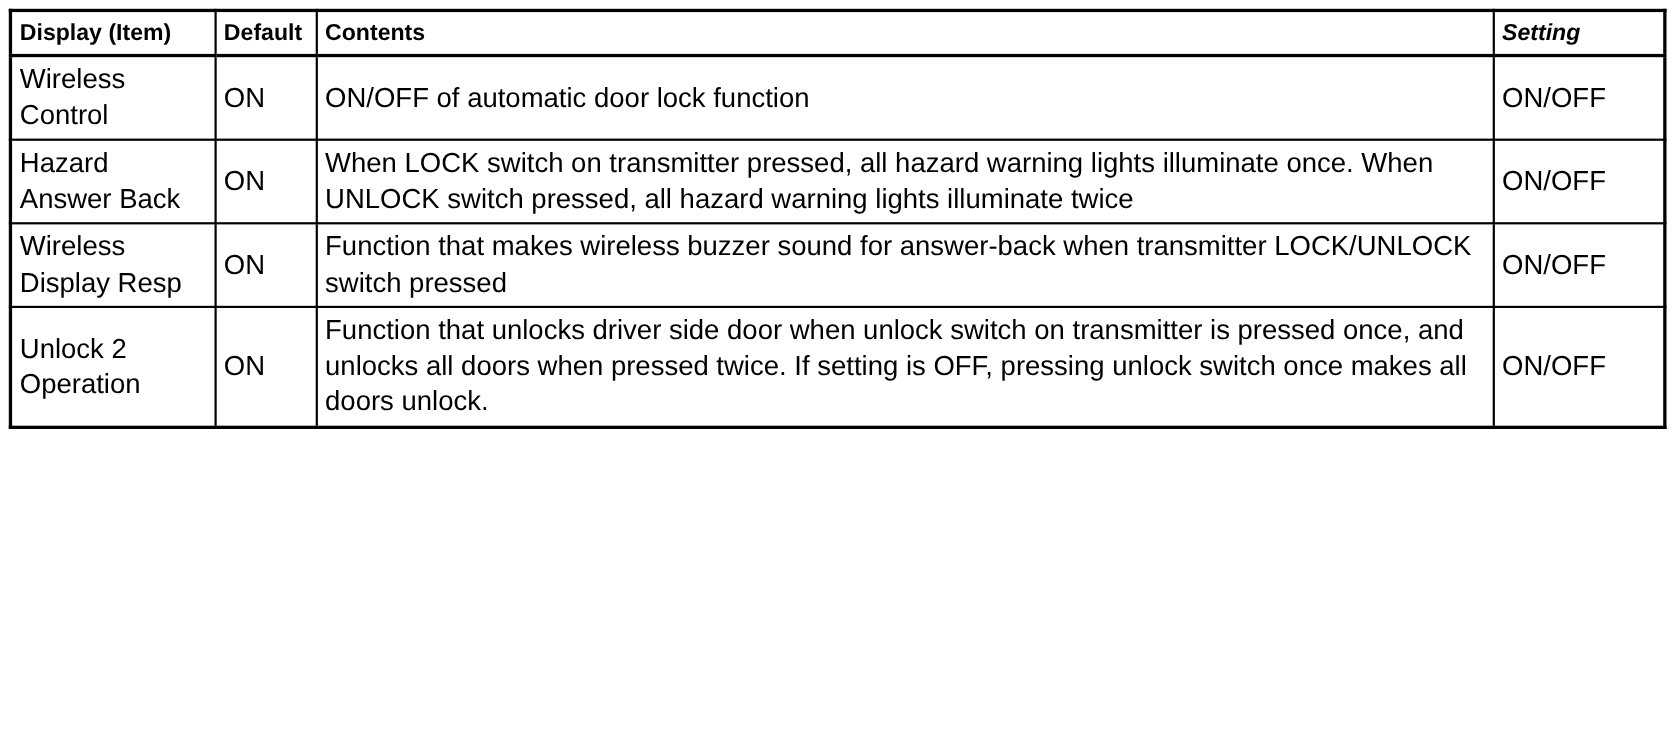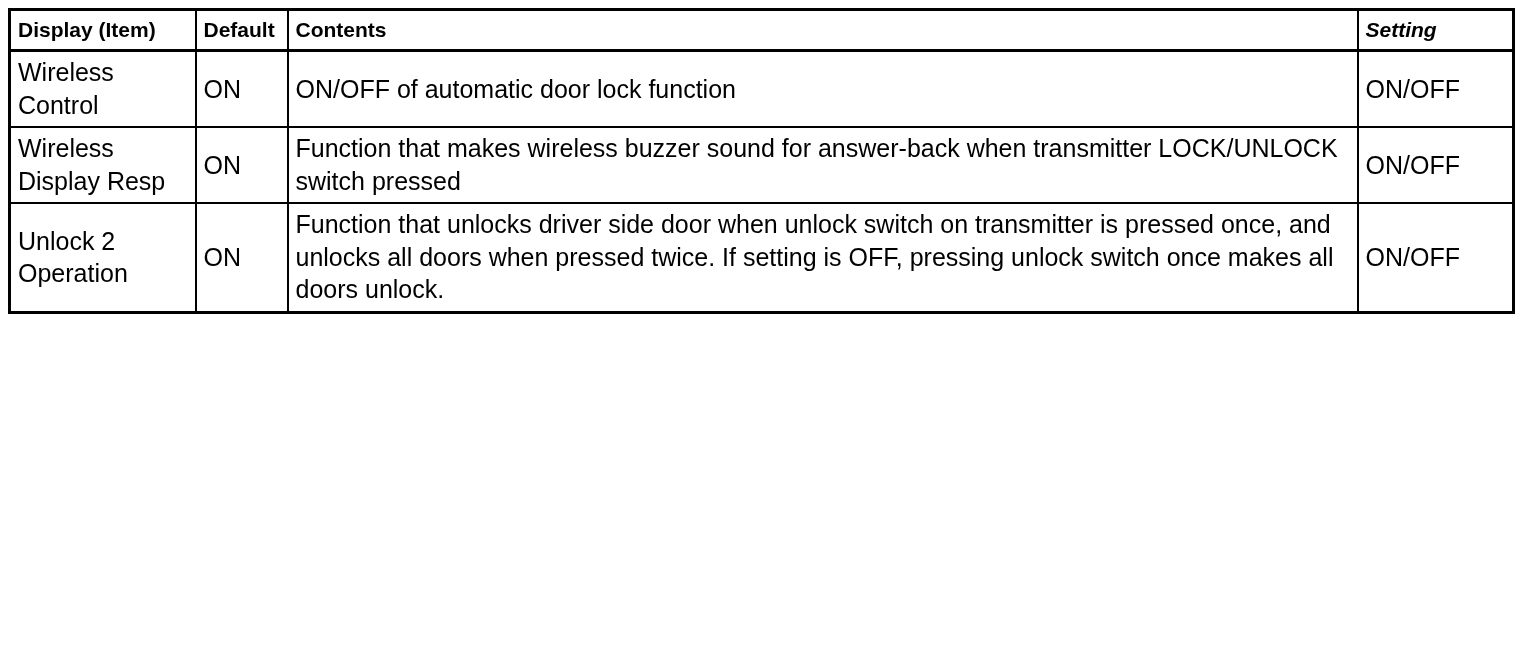--- a/index.html
+++ b/index.html
@@ -77,20 +77,26 @@
         <th class="col-set">Setting</th>
       </tr>
     </thead>
     <tbody>
       <tr data-rowheight="74">
         <td class="cell-item">Wireless Control</td>
         <td class="cell-def">ON</td>
         <td class="cell-cont">ON/OFF of automatic door lock function</td>
         <td class="cell-set">ON/OFF</td>
       </tr>
+      <tr data-rowheight="76">
+        <td class="cell-item">Hazard Answer Back</td>
+        <td class="cell-def">ON</td>
+        <td class="cell-cont">When LOCK switch on transmitter pressed, all hazard warning lights illuminate once. When UNLOCK switch pressed, all hazard warning lights illuminate twice</td>
+        <td class="cell-set">ON/OFF</td>
+      </tr>
       <tr data-rowheight="71">
         <td class="cell-item">Wireless Display Resp</td>
         <td class="cell-def">ON</td>
         <td class="cell-cont">Function that makes wireless buzzer sound for answer-back when transmitter LOCK/UNLOCK switch pressed</td>
         <td class="cell-set">ON/OFF</td>
       </tr>
       <tr data-rowheight="98">
         <td class="cell-item">Unlock 2 Operation</td>
         <td class="cell-def">ON</td>
         <td class="cell-cont">Function that unlocks driver side door when unlock switch on transmitter is pressed once, and unlocks all doors when pressed twice. If setting is OFF, pressing unlock switch once makes all doors unlock.</td>

